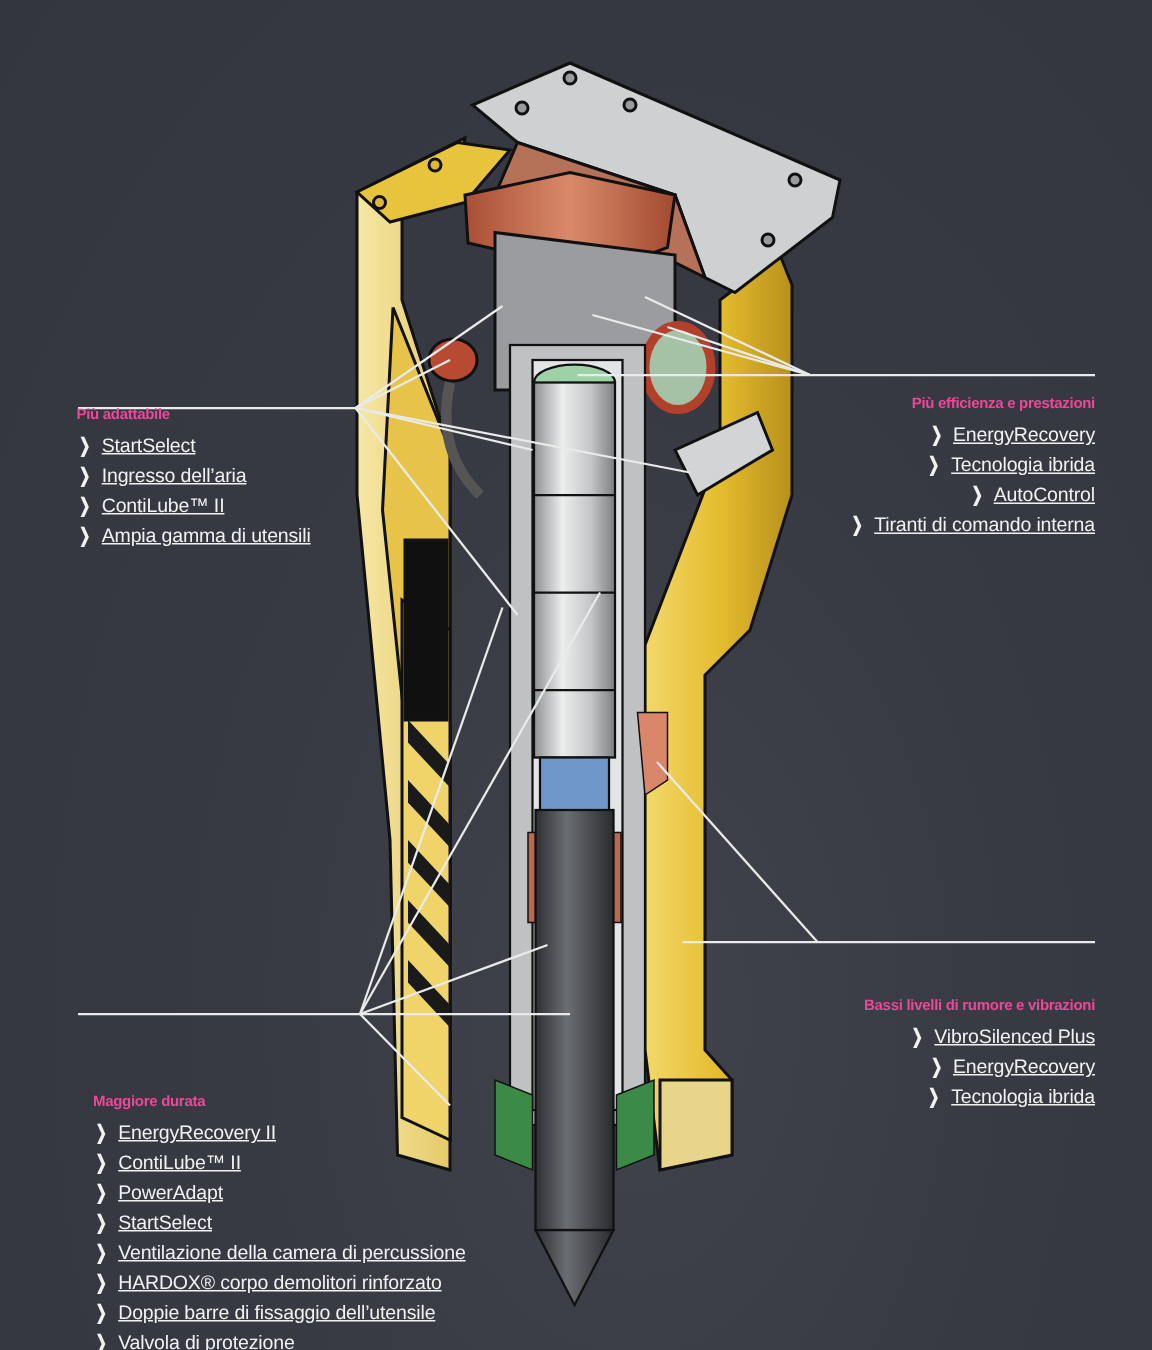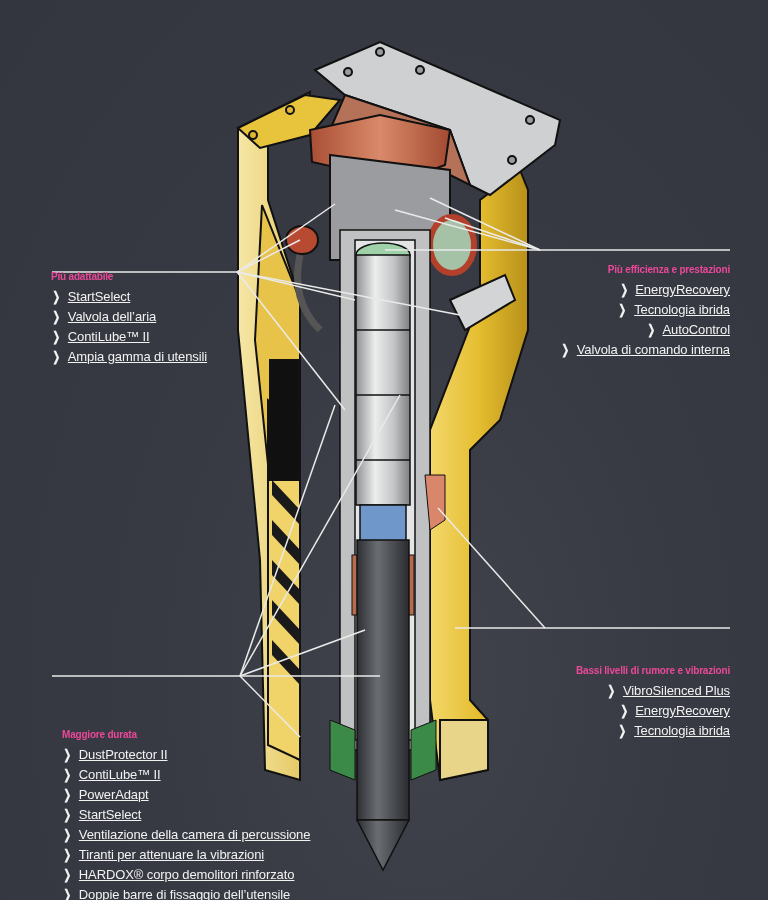--- a/index.html
+++ b/index.html
@@ -141,53 +141,52 @@
     <line x1="240" y1="676" x2="400" y2="395"></line>
     <line x1="240" y1="676" x2="365" y2="630"></line>
     <line x1="240" y1="676" x2="300" y2="737"></line>
   </g>
 </svg>
 
 <div class="callout" style="left:51px; top:267px;">
   <div class="heading">Più adattabile</div>
   <ul>
     <li><span class="chev">❯</span><span>StartSelect</span></li>
-    <li><span class="chev">❯</span><span>Valvola dell’aria</span></li>
+    <li><span class="chev">❯</span><span>Ingresso dell’aria</span></li>
     <li><span class="chev">❯</span><span>ContiLube™ II</span></li>
     <li><span class="chev">❯</span><span>Ampia gamma di utensili</span></li>
   </ul>
 </div>
 
 <div class="callout right" style="right:38px; top:260px;">
   <div class="heading">Più efficienza e prestazioni</div>
   <ul>
     <li><span class="chev">❯</span><span>EnergyRecovery</span></li>
     <li><span class="chev">❯</span><span>Tecnologia ibrida</span></li>
     <li><span class="chev">❯</span><span>AutoControl</span></li>
-    <li><span class="chev">❯</span><span>Valvola di comando interna</span></li>
+    <li><span class="chev">❯</span><span>Tiranti di comando interna</span></li>
   </ul>
 </div>
 
 <div class="callout right" style="right:38px; top:661px;">
   <div class="heading">Bassi livelli di rumore e vibrazioni</div>
   <ul>
     <li><span class="chev">❯</span><span>VibroSilenced Plus</span></li>
     <li><span class="chev">❯</span><span>EnergyRecovery</span></li>
     <li><span class="chev">❯</span><span>Tecnologia ibrida</span></li>
   </ul>
 </div>
 
 <div class="callout" style="left:62px; top:685px;margin-top:40px;">
   <div class="heading">Maggiore durata</div>
   <ul>
-    <li><span class="chev">❯</span><span>DustProtector II</span></li>
+    <li><span class="chev">❯</span><span>EnergyRecovery II</span></li>
     <li><span class="chev">❯</span><span>ContiLube™ II</span></li>
     <li><span class="chev">❯</span><span>PowerAdapt</span></li>
     <li><span class="chev">❯</span><span>StartSelect</span></li>
     <li><span class="chev">❯</span><span>Ventilazione della camera di percussione</span></li>
-    <li><span class="chev">❯</span><span>Tiranti per attenuare la vibrazioni</span></li>
     <li><span class="chev">❯</span><span>HARDOX® corpo demolitori rinforzato</span></li>
     <li><span class="chev">❯</span><span>Doppie barre di fissaggio dell’utensile</span></li>
     <li><span class="chev">❯</span><span>Valvola di protezione</span></li>
   </ul>
 </div>
 
 </div>
 
 </body></html>

